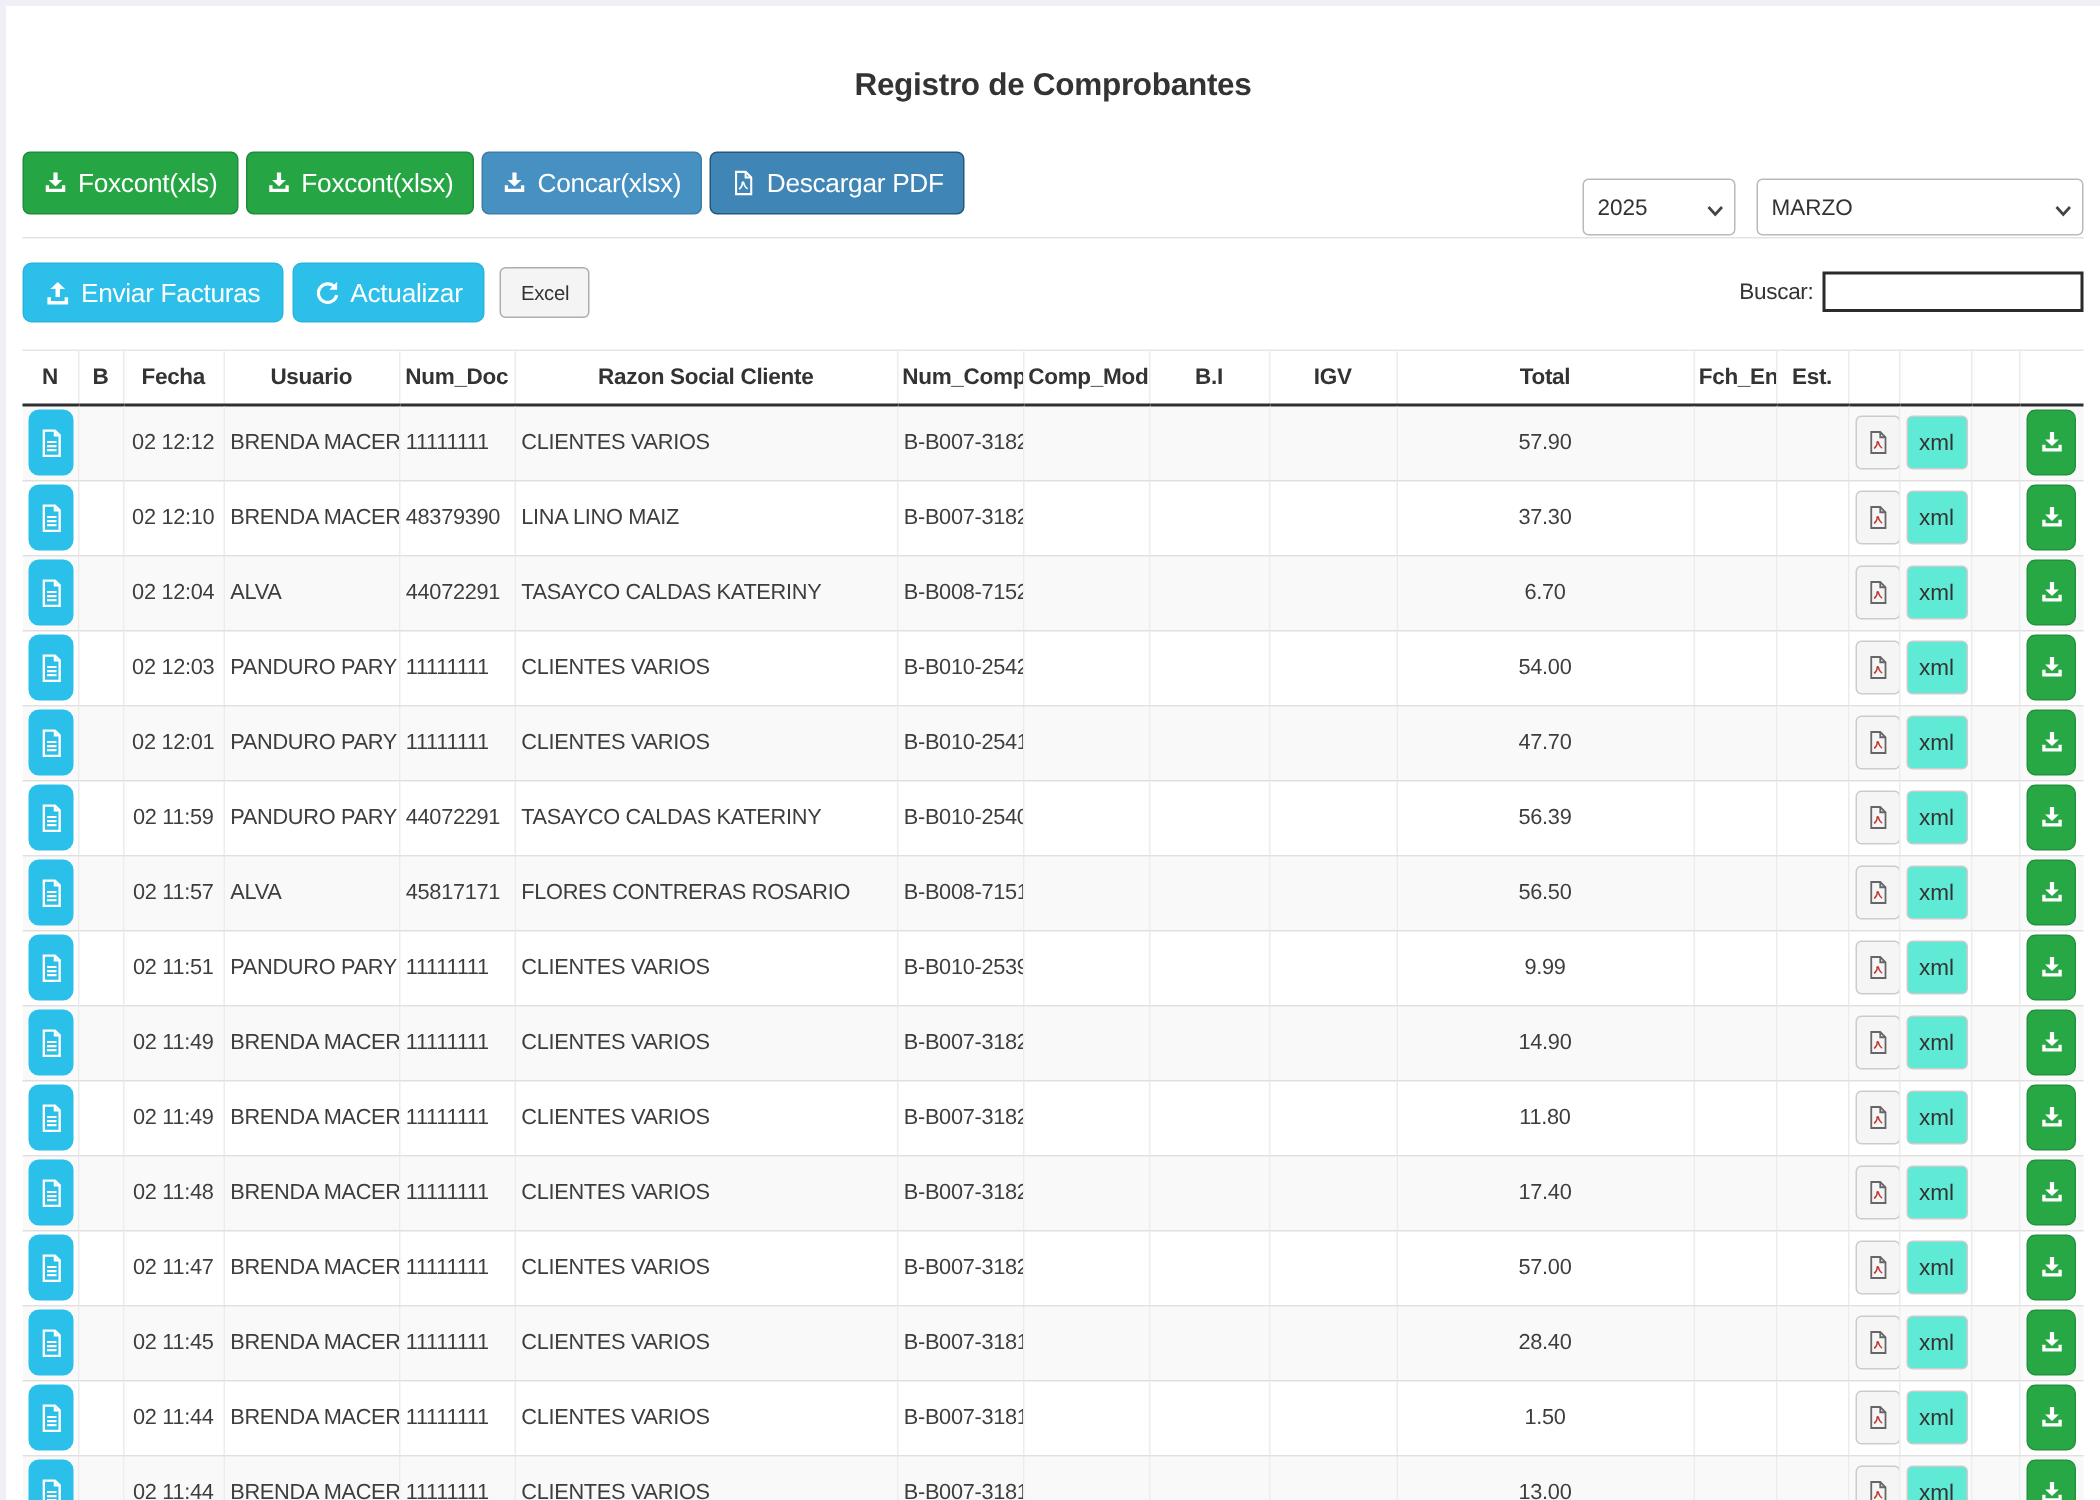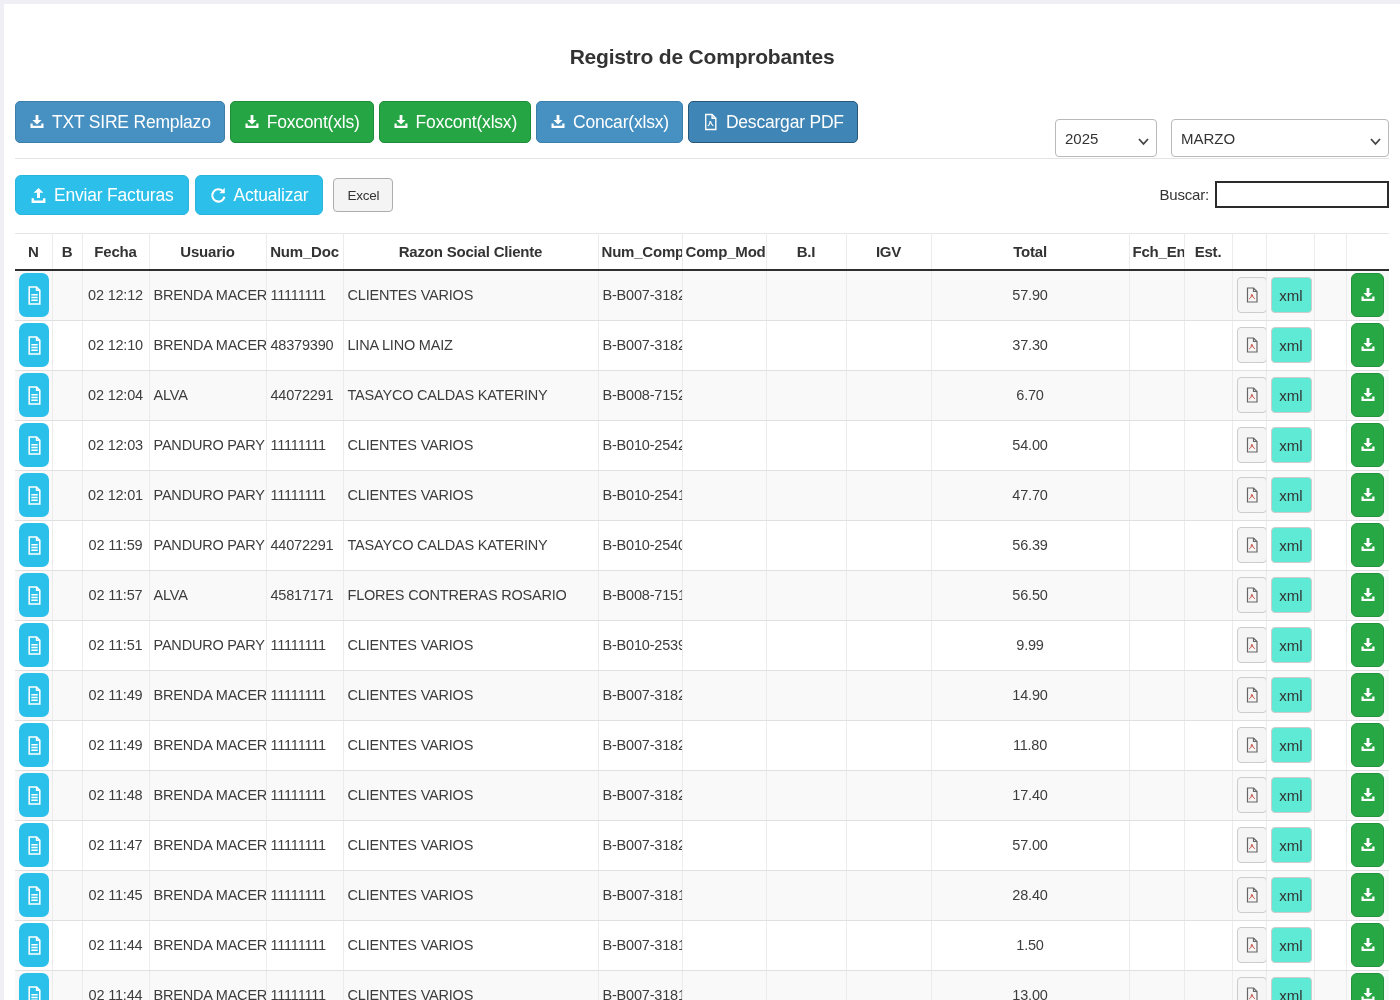--- a/index.html
+++ b/index.html
@@ -132,29 +132,20 @@
   .ic { display:inline-flex; align-items:center; }
 </style>
 </head>
 <body>
 
 <div class="panel">
 
   <h1 class="title">Registro de Comprobantes</h1>
 
   <div class="toolbar-top">
-    <button class="btn btn-top btn-steel">
-      <span class="ic">
-        <svg width="16" height="16" viewBox="0 0 16 16">
-            <path fill="#fff" d="M6.6 1h2.8v5h3.2L8 10.4 3.4 6h3.2z"></path>
-            <path fill="#fff" d="M1.5 9.5v4.5h13V9.5h-2.2v2.3H3.7V9.5z"></path>
-          </svg>
-      </span>
-      <span>TXT SIRE Remplazo</span>
-    </button>
     <button class="btn btn-top btn-green">
       <span class="ic">
         <svg width="16" height="16" viewBox="0 0 16 16">
             <path fill="#fff" d="M6.6 1h2.8v5h3.2L8 10.4 3.4 6h3.2z"></path>
             <path fill="#fff" d="M1.5 9.5v4.5h13V9.5h-2.2v2.3H3.7V9.5z"></path>
           </svg>
       </span>
       <span>Foxcont(xls)</span>
     </button>
     <button class="btn btn-top btn-green">

